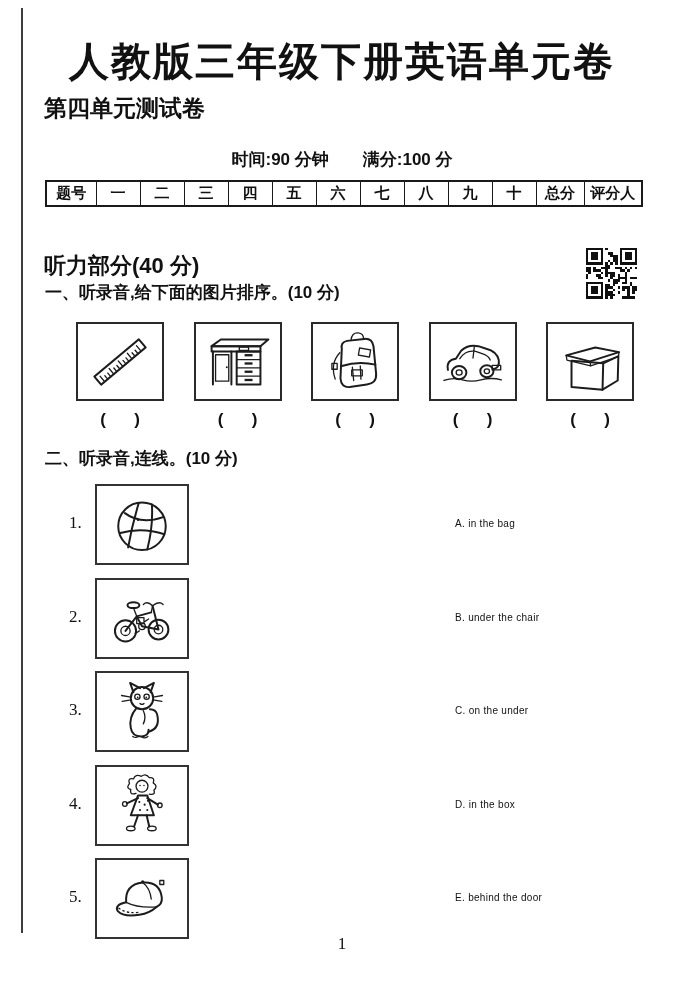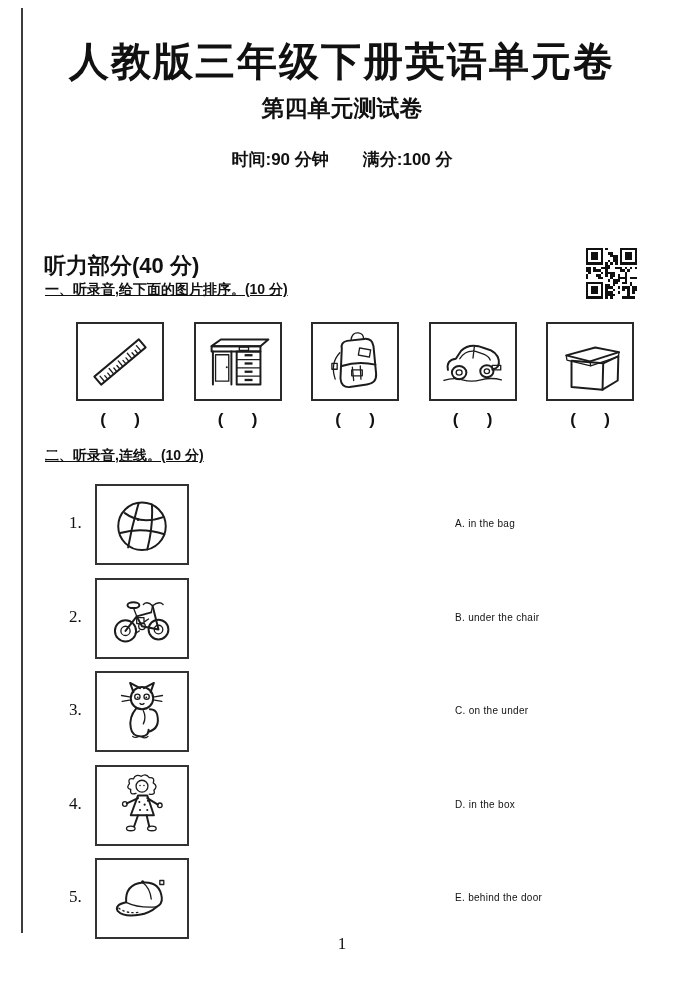--- a/index.html
+++ b/index.html
@@ -3,37 +3,37 @@
 <meta charset="utf-8">
 <style>
   html,body{margin:0;padding:0;}
   body{
     width:684px;height:989px;background:#ffffff;color:#111;
     font-family:"Liberation Sans", sans-serif;position:relative;overflow:hidden;
   }
   .edge-line{position:absolute;left:21px;top:8px;width:2px;height:925px;background:#3c3c3c;}
   .title{position:absolute;top:34px;left:44px;width:596px;text-align:center;
     font-size:40px;font-weight:bold;letter-spacing:2px;white-space:nowrap;}
-  .subtitle{position:absolute;top:93px;left:44px;width:596px;text-align:center;
+  .subtitle{position:absolute;top:93px;left:44px;width:596px;text-align:left;
     font-size:23px;font-weight:bold;}
   .meta{position:absolute;top:148px;left:44px;width:596px;text-align:center;
     font-size:17px;font-weight:bold;}
   .meta .gap{display:inline-block;width:34px;}
 
   table.score{position:absolute;top:180px;left:45px;border-collapse:collapse;
     table-layout:fixed;border:2px solid #1a1a1a;}
   table.score td{border:1.5px solid #1a1a1a;height:23px;text-align:center;
     font-size:15px;font-weight:bold;padding:0;overflow:hidden;}
 
   .section-title{position:absolute;top:251px;left:44px;width:596px;
     font-size:22px;font-weight:bold;}
   .qr{position:absolute;left:586px;top:247px;width:51px;height:52px;}
   .qr svg{width:100%;height:100%;}
 
-  .q-title{position:absolute;left:45px;font-size:14px;font-weight:bold;white-space:nowrap;text-decoration:underline;}
+  .q-title{position:absolute;left:45px;font-size:17px;font-weight:bold;white-space:nowrap;}
   .q1-title{top:281px;}
   .q2-title{top:447px;}
 
   .pic-row{position:absolute;top:322px;left:76px;width:558px;display:flex;justify-content:space-between;}
   .pic-box{width:84px;height:75px;border:2px solid #2a2a2a;display:flex;align-items:center;justify-content:center;background:#fff;}
   .pic-box svg{width:72px;height:66px;}
 
   .bracket-row{position:absolute;top:410px;left:76px;width:558px;display:flex;justify-content:space-between;
     font-size:17px;font-weight:bold;}
   .bracket{width:88px;text-align:center;white-space:pre;}
@@ -76,20 +76,35 @@
       <col style="width:44px">
       <col style="width:44px">
       <col style="width:44px">
     <col style="width:44px">
       <col style="width:44px">
       <col style="width:44px">
       <col style="width:48px">
     <col style="width:58px">
   </colgroup>
   <tbody>
+      <tr>
+    <td>题号</td>
+    <td>一</td>
+    <td>二</td>
+    <td>三</td>
+    <td>四</td>
+    <td>五</td>
+    <td>六</td>
+    <td>七</td>
+    <td>八</td>
+    <td>九</td>
+    <td>十</td>
+    <td>总分</td>
+    <td>评分人</td>
+  </tr>
 </tbody>
   </table>
 
 <div class="section-title">听力部分(40 分)</div>
 
 <div class="qr"><svg viewBox="0 0 21 21" shape-rendering="crispEdges">
       <rect x="0" y="0" width="1" height="1" fill="#101010"></rect>
       <rect x="0" y="1" width="1" height="1" fill="#101010"></rect>
       <rect x="0" y="2" width="1" height="1" fill="#101010"></rect>
       <rect x="0" y="3" width="1" height="1" fill="#101010"></rect>

